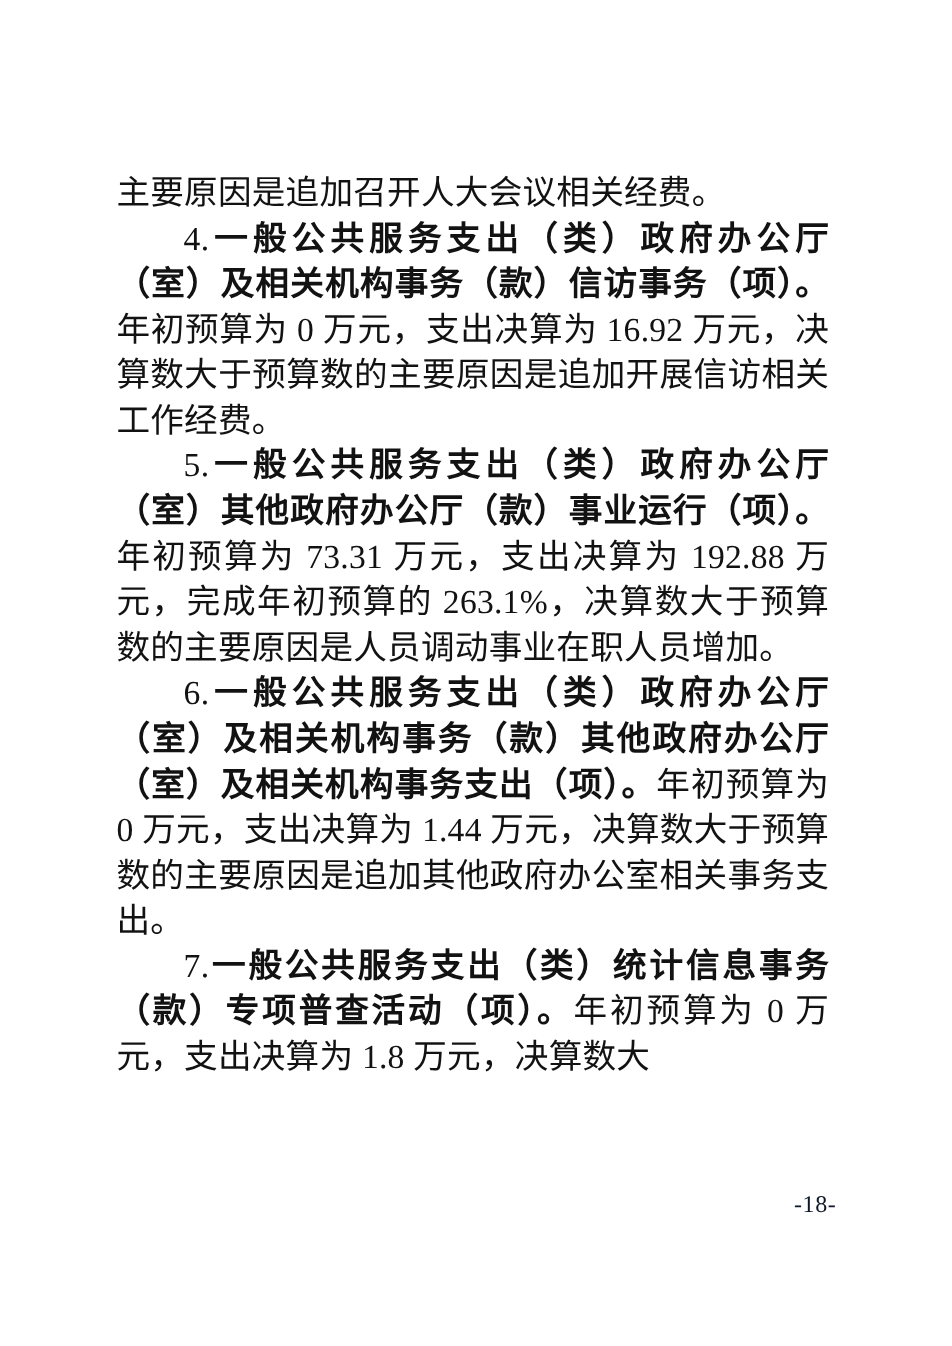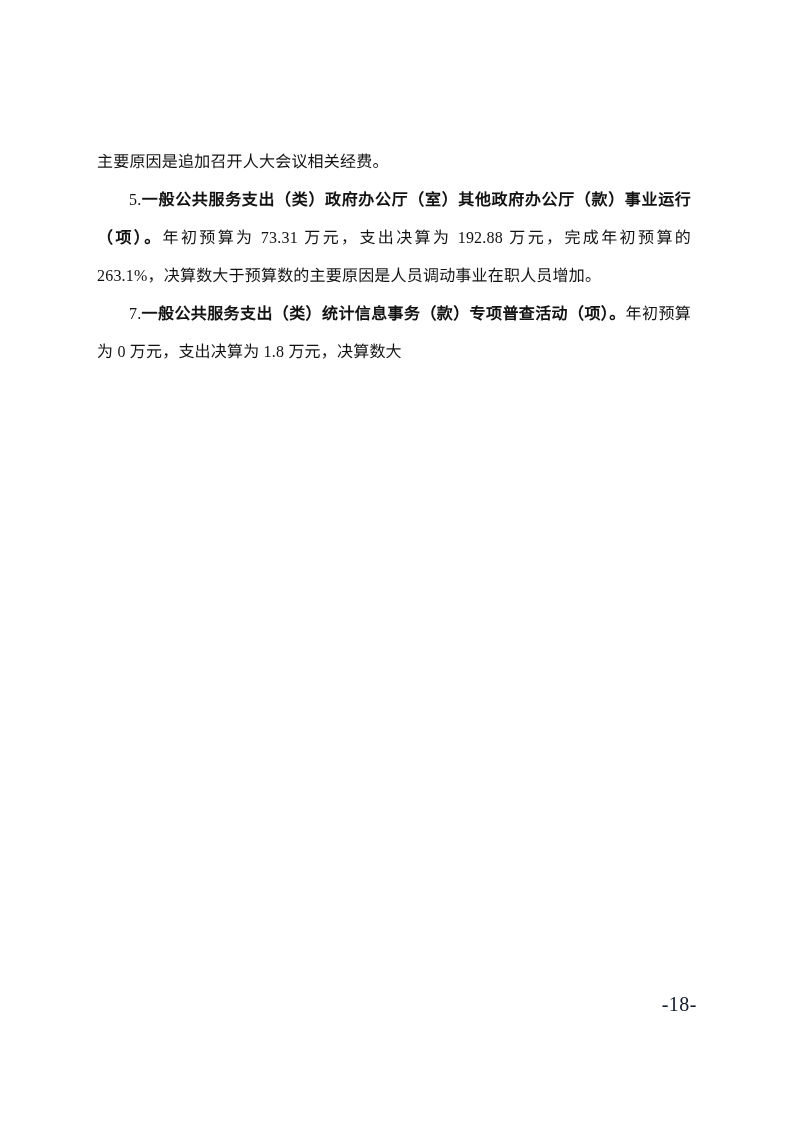--- a/index.html
+++ b/index.html
@@ -14,21 +14,21 @@
     background: #ffffff;
     overflow: hidden;
     font-family: "Liberation Serif", serif;
     color: #121212;
   }
   .doc-content {
     position: absolute;
     left: 97px;
     top: 143px;
     width: 594px;
-    font-size: 16px;
+    font-size: 28px;
     line-height: 37.9px;
     text-align: justify;
     letter-spacing: 0.2px;
   }
   .doc-content p {
     margin: 0;
     padding: 0;
     text-indent: 2em;
   }
   .doc-content p.continuation {
@@ -57,23 +57,25 @@
 <body>
 
 <div class="page">
 
   <div class="doc-content">
 
     <p class="continuation">主要原因是追加召开人大会议相关经费。</p>
 
 
 
+    <p><span class="item-number">4.</span><span class="item-heading">一般公共服务支出（类）政府办公厅（室）及相关机构事务（款）信访事务（项）。</span><span class="item-body">年初预算为 0 万元，支出决算为 16.92 万元，决算数大于预算数的主要原因是追加开展信访相关工作经费。</span></p>
 
     <p><span class="item-number">5.</span><span class="item-heading">一般公共服务支出（类）政府办公厅（室）其他政府办公厅（款）事业运行（项）。</span><span class="item-body">年初预算为 73.31 万元，支出决算为 192.88 万元，完成年初预算的 263.1%，决算数大于预算数的主要原因是人员调动事业在职人员增加。</span></p>
 
+    <p><span class="item-number">6.</span><span class="item-heading">一般公共服务支出（类）政府办公厅（室）及相关机构事务（款）其他政府办公厅（室）及相关机构事务支出（项）。</span><span class="item-body">年初预算为 0 万元，支出决算为 1.44 万元，决算数大于预算数的主要原因是追加其他政府办公室相关事务支出。</span></p>
 
     <p><span class="item-number">7.</span><span class="item-heading">一般公共服务支出（类）统计信息事务（款）专项普查活动（项）。</span><span class="item-body">年初预算为 0 万元，支出决算为 1.8 万元，决算数大</span></p>
 
   </div>
 
   <div class="page-number">-18-</div>
 
 </div>
 
 </body></html>

